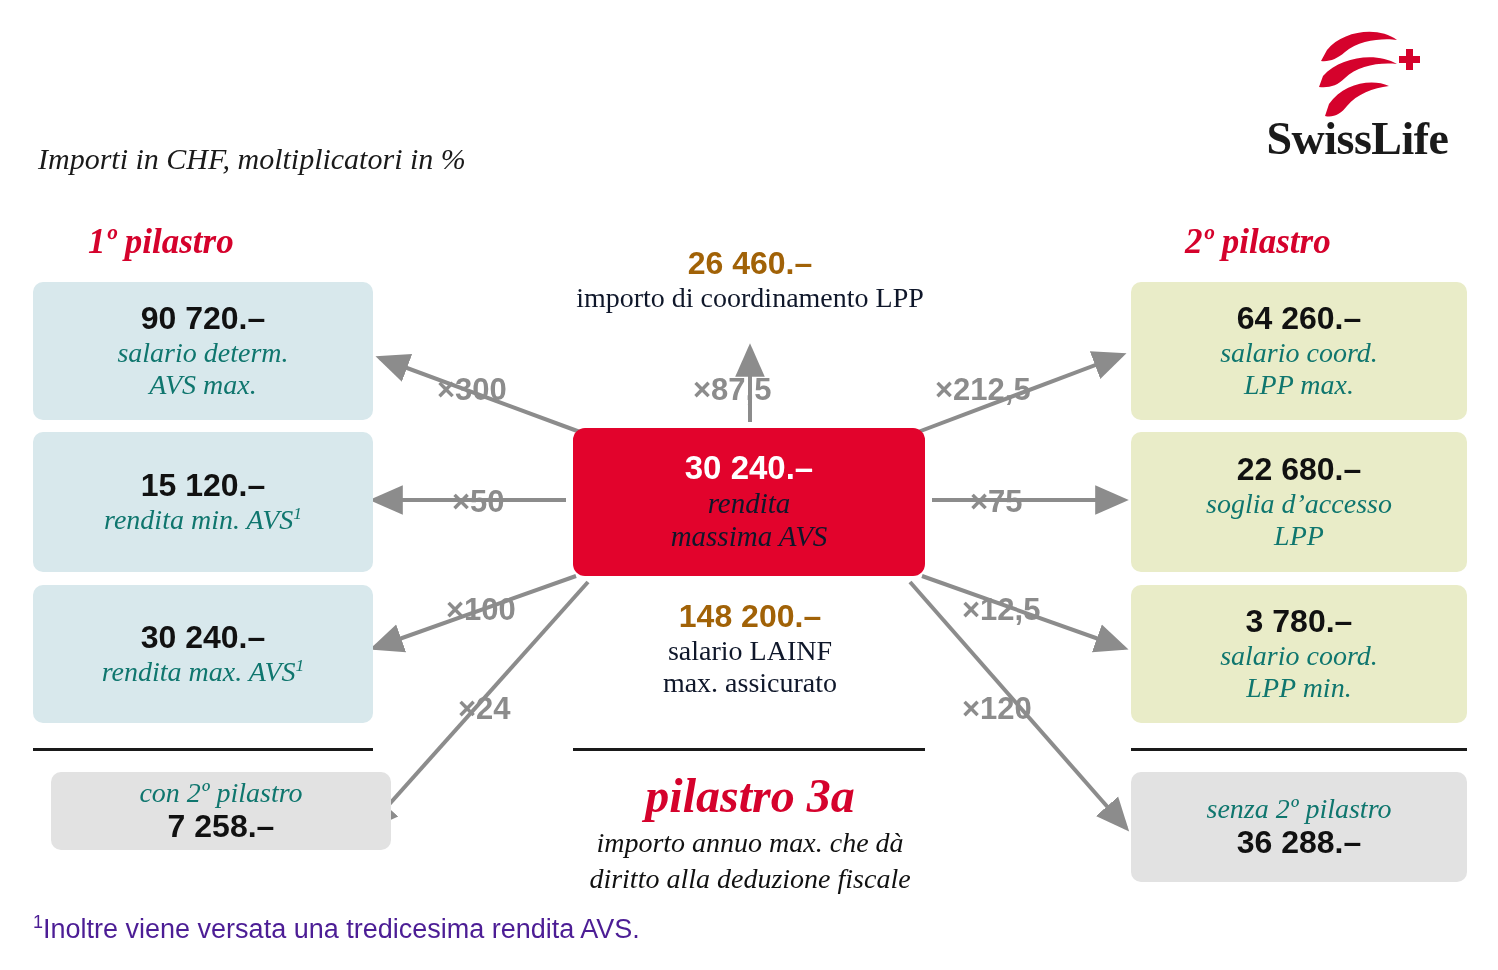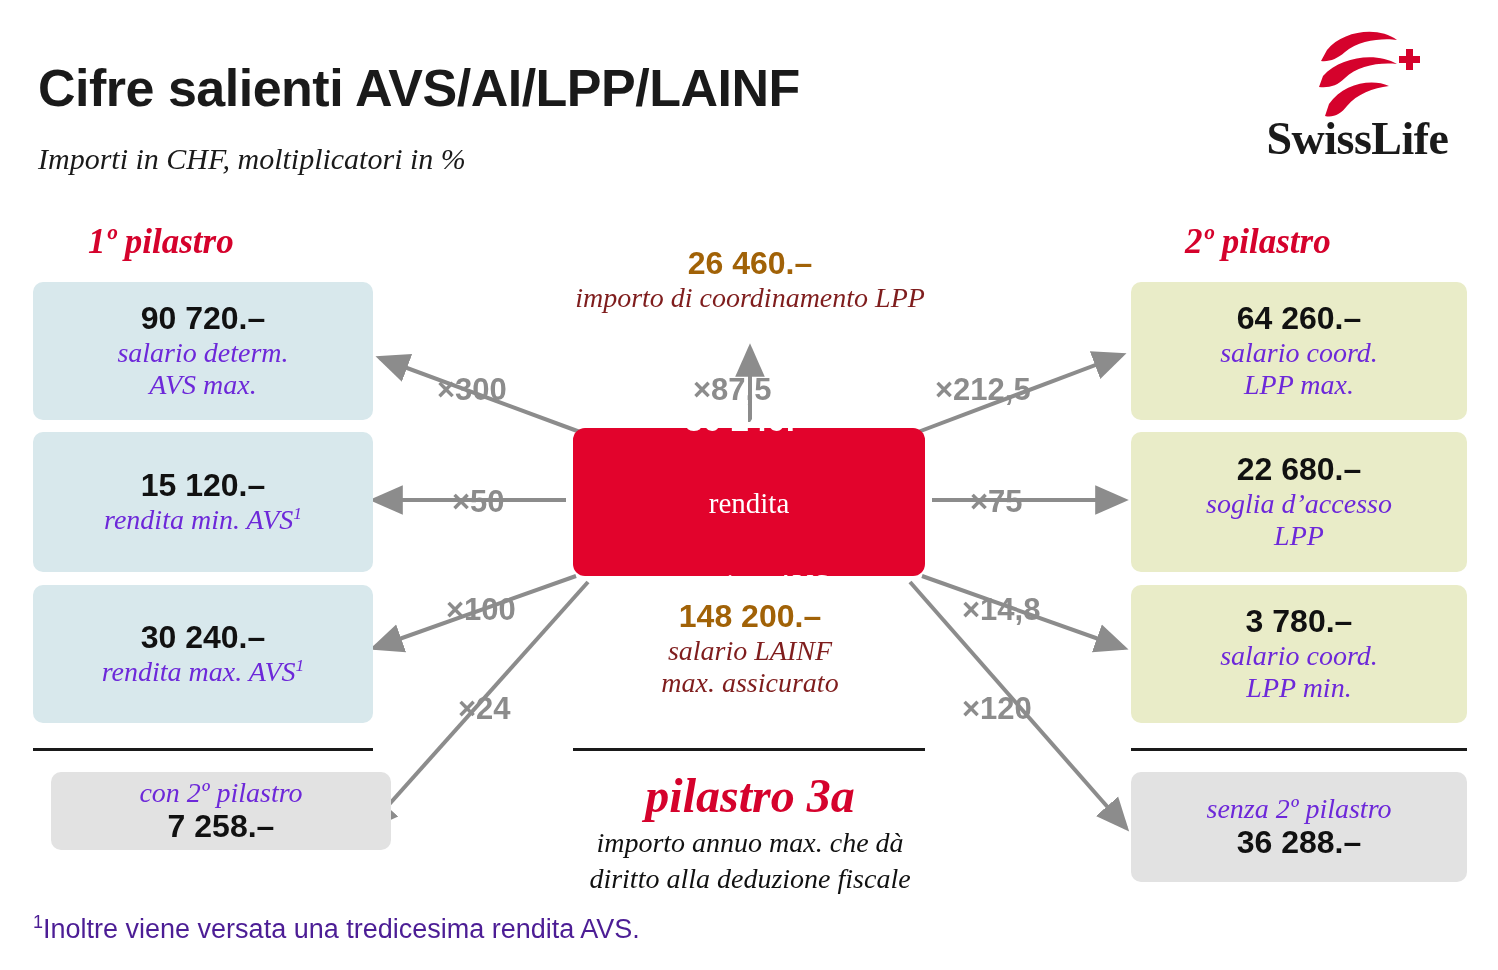--- a/index.html
+++ b/index.html
@@ -95,21 +95,21 @@
     font-size: 32px;
     font-weight: bold;
     color: #111;
     line-height: 1.12;
     white-space: nowrap;
   }
   .box .label {
     font-family: "Liberation Serif", serif;
     font-style: italic;
     font-size: 28px;
-    color: #6d28d9;
+    color: #0f766e;
     line-height: 1.14;
   }
   .box-blue { background: #d8e8ec; }
   .box-olive { background: #e9ecc8; }
   .box-grey { background: #e2e2e2; }
 
   #box-l1 { left: 33px;  top: 282px; width: 340px; height: 138px; }
   #box-l2 { left: 33px;  top: 432px; width: 340px; height: 140px; }
   #box-l3 { left: 33px;  top: 585px; width: 340px; height: 138px; }
   #box-l4 { left: 51px;  top: 772px; width: 340px; height: 78px; }
@@ -135,43 +135,42 @@
     text-align: center;
   }
   #box-center .amount {
     font-size: 33px;
     font-weight: bold;
     color: #ffffff;
     line-height: 1.12;
   }
   #box-center .label {
     font-family: "Liberation Serif", serif;
+    font-style: italic;
     font-size: 29px;
-    color: #ffffff;
+    color: #0f172a;
     line-height: 1.14;
-    margin-top: 48px;
   }
 
   
   .free-block {
     position: absolute;
     text-align: center;
   }
   .free-block .amount {
     font-size: 32px;
     font-weight: bold;
     color: #a16207;
     line-height: 1.15;
     white-space: nowrap;
   }
   .free-block .label {
     font-family: "Liberation Serif", serif;
-    font-style: italic;
     font-size: 28px;
-    color: #7f1d1d;
+    color: #0f172a;
     line-height: 1.16;
   }
   #top-center { left: 450px; top: 245px; width: 600px; }
   #mid-center { left: 560px; top: 598px; width: 380px; }
 
   #pillar3 {
     position: absolute;
     left: 470px;
     top: 770px;
     width: 560px;
@@ -240,21 +239,20 @@
     white-space: nowrap;
   }
   #footnote sup { font-size: 18px; }
   .sup { font-size: 0.62em; vertical-align: super; }
 </style>
 </head>
 <body>
 
 <div id="page">
 
-  <div id="title">Cifre salienti AVS/AI/LPP/LAINF</div>
   <div id="subtitle">Importi in CHF, moltiplicatori in %</div>
 
   <div id="logo">
     <div id="logo-mark">
       <svg width="110" height="95" viewBox="0 0 110 95" xmlns="http://www.w3.org/2000/svg">
         <path d="M14 22 C30 2, 66 -2, 84 12 C70 10, 46 12, 32 24 C24 31, 16 34, 8 33 Z" fill="#d5022c"></path>
         <path d="M10 48 C28 28, 64 24, 84 36 C66 34, 44 38, 32 50 C24 58, 16 60, 6 59 Z" fill="#d5022c"></path>
         <path d="M16 76 C30 56, 58 50, 76 58 C60 60, 44 66, 34 78 C28 86, 20 90, 12 88 Z" fill="#d5022c"></path>
         <path d="M93 21 h7 v7 h7 v7 h-7 v7 h-7 v-7 h-7 v-7 h7 z" fill="#d5022c"></path>
       </svg>
@@ -363,19 +361,19 @@
   <div class="sep" id="sep-l"></div>
   <div class="sep" id="sep-c"></div>
   <div class="sep" id="sep-r"></div>
 
   <div class="mult" id="m-300">×300</div>
   <div class="mult" id="m-875">×87,5</div>
   <div class="mult" id="m-2125">×212,5</div>
   <div class="mult" id="m-50">×50</div>
   <div class="mult" id="m-75">×75</div>
   <div class="mult" id="m-100">×100</div>
-  <div class="mult" id="m-125">×14,8</div>
+  <div class="mult" id="m-125">×12,5</div>
   <div class="mult" id="m-24">×24</div>
   <div class="mult" id="m-120">×120</div>
 
   <div id="footnote"><sup>1</sup><span>Inoltre viene versata una tredicesima rendita AVS.</span></div>
 
 </div>
 
 </body></html>

